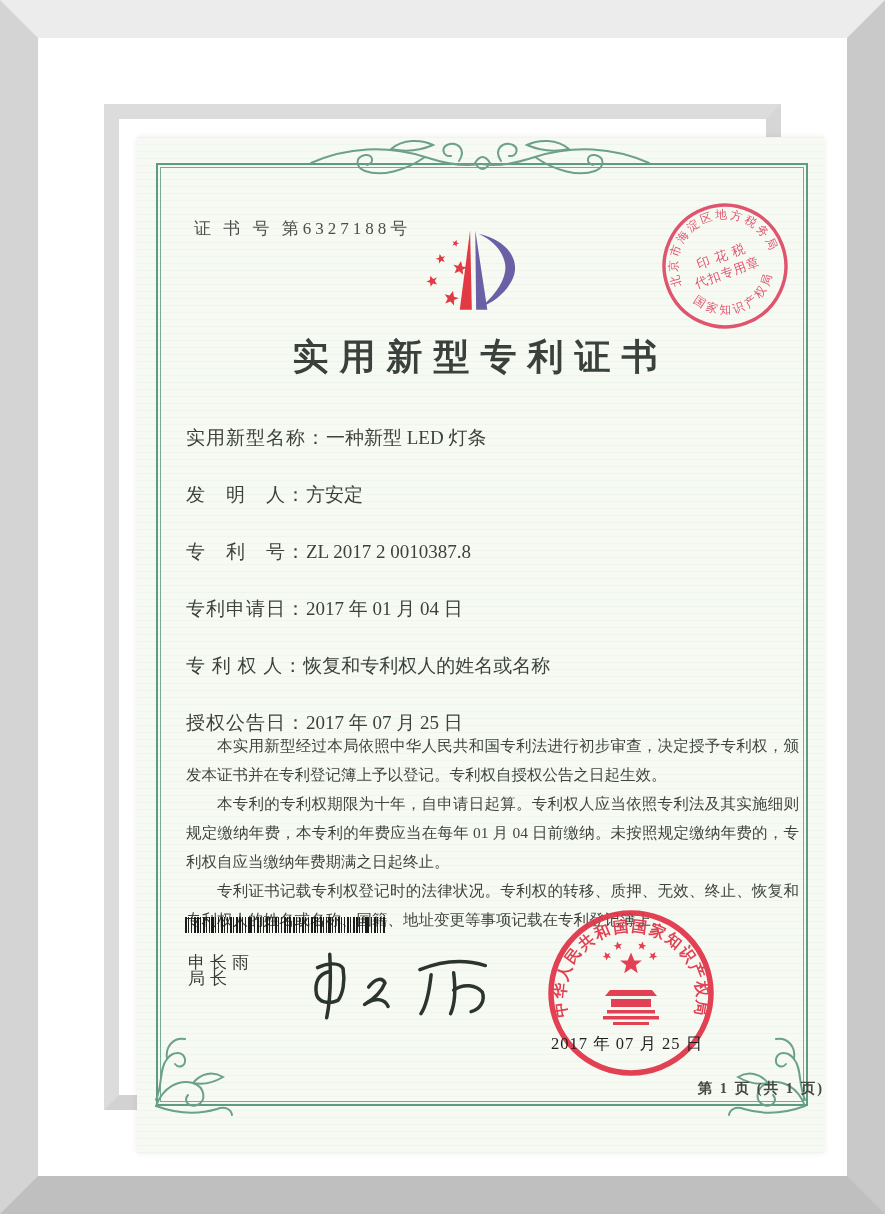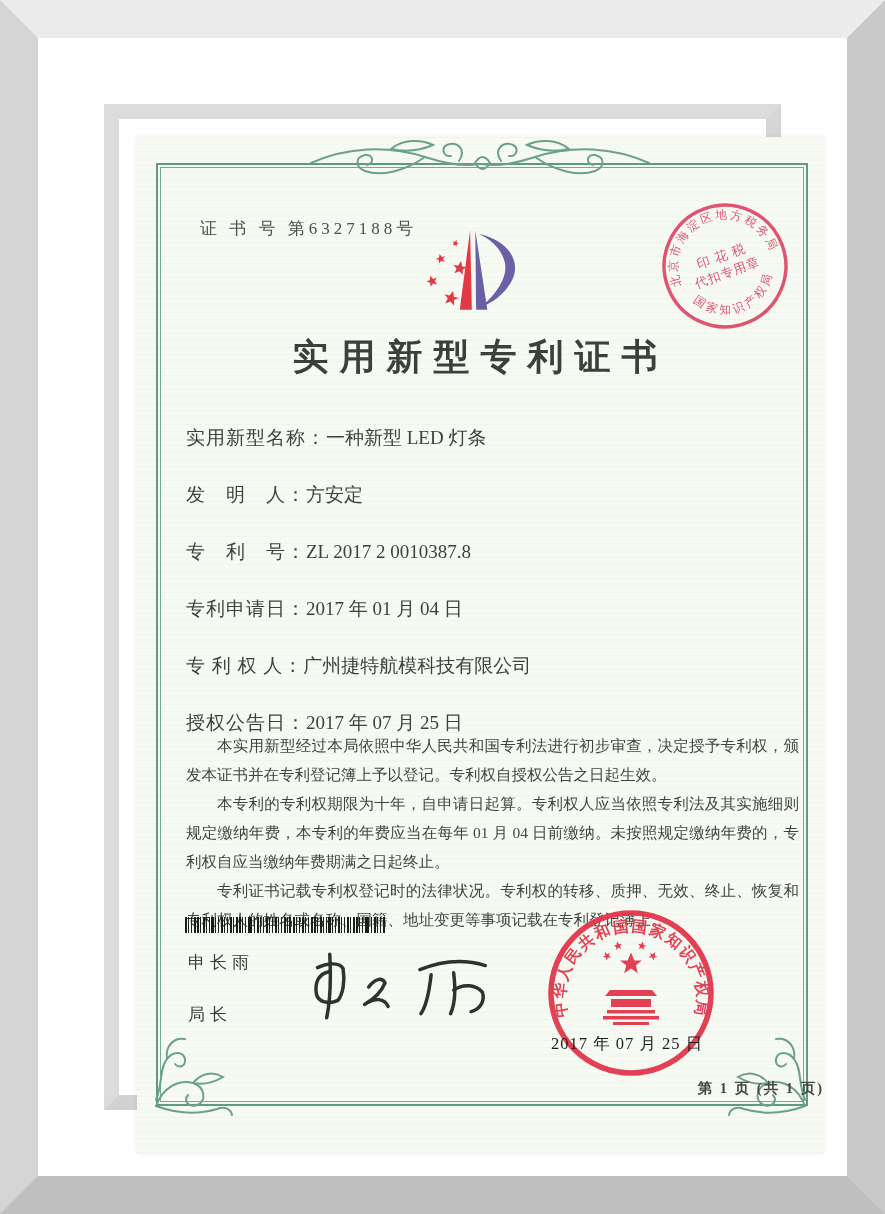--- a/index.html
+++ b/index.html
@@ -35,21 +35,21 @@
   .green-border-inner{
     position:absolute;inset:2px;border:1px solid #74ab92;
   }
   .orn{position:absolute;pointer-events:none;}
   .orn path{fill:none;stroke:#6ba188;stroke-width:2;stroke-linecap:round;}
   .orn-top{left:170px;top:0;width:346px;height:56px;}
   .orn-bl{left:2px;top:888px;width:95px;height:95px;}
   .orn-br{left:590px;top:888px;width:95px;height:95px;}
 
   .cert-number{
-    position:absolute;left:63px;top:80px;
+    position:absolute;left:57px;top:80px;
     font-size:17px;letter-spacing:4px;color:#4b4f4b;
   }
   .logo{position:absolute;left:284px;top:84px;width:112px;height:98px;}
   .stamp-wrap{
     position:absolute;left:517px;top:58px;width:142px;height:142px;
     transform:rotate(-20deg);opacity:0.92;
   }
   .title{
     position:absolute;left:0;right:0;top:196px;text-align:center;
     font-size:36px;font-weight:700;letter-spacing:11px;color:#3a403c;
@@ -62,21 +62,21 @@
     font-size:15.5px;line-height:29px;color:#3f443f;text-align:justify;
   }
   .paras p{margin:0;text-indent:2em;}
   .barcode{
     position:absolute;left:48px;top:780px;width:200px;height:16px;
     background-image:
       repeating-linear-gradient(90deg,#1c1c1c 0 1px,transparent 1px 3px),
       repeating-linear-gradient(90deg,#1c1c1c 0 2px,transparent 2px 9px),
       repeating-linear-gradient(90deg,#1c1c1c 0 1px,transparent 1px 13px);
   }
-  .director-title{position:absolute;left:51px;top:830px;font-size:17px;letter-spacing:5px;color:#383d38;margin-top:36px;}
+  .director-title{position:absolute;left:51px;top:830px;font-size:17px;letter-spacing:5px;color:#383d38;}
   .director-name{position:absolute;left:51px;top:814px;font-size:17px;letter-spacing:5px;color:#383d38;}
   .signature{position:absolute;left:160px;top:806px;width:215px;height:84px;}
   .signature path{fill:none;stroke:#2b342e;stroke-width:3.4;stroke-linecap:round;stroke-linejoin:round;}
   .seal{position:absolute;left:406px;top:768px;width:176px;height:176px;opacity:0.93;}
   .issue-date{
     position:absolute;left:414px;top:896px;width:245px;
     font-size:16.5px;letter-spacing:1px;color:#1e1e1e;z-index:5;
   }
   .page-footer{
     position:absolute;left:0;right:0;top:942px;text-align:right;
@@ -176,21 +176,21 @@
       <div class="field-row">
         <span class="flabel">发　明　人：</span><span class="fvalue">方安定</span>
       </div>
       <div class="field-row">
         <span class="flabel">专　利　号：</span><span class="fvalue">ZL 2017 2 0010387.8</span>
       </div>
       <div class="field-row">
         <span class="flabel">专利申请日：</span><span class="fvalue">2017 年 01 月 04 日</span>
       </div>
       <div class="field-row">
-        <span class="flabel">专 利 权 人：</span><span class="fvalue">广州捷特航模科技有限公司</span>
+        <span class="flabel">专 利 权 人：</span><span class="fvalue">恢复和专利权人的姓名或名称</span>
       </div>
       <div class="field-row">
         <span class="flabel">授权公告日：</span><span class="fvalue">2017 年 07 月 25 日</span>
       </div>
     </div>
 
     <div class="paras">
       <p>本实用新型经过本局依照中华人民共和国专利法进行初步审查，决定授予专利权，颁发本证书并在专利登记簿上予以登记。专利权自授权公告之日起生效。</p>
       <p>本专利的专利权期限为十年，自申请日起算。专利权人应当依照专利法及其实施细则规定缴纳年费，本专利的年费应当在每年 01 月 04 日前缴纳。未按照规定缴纳年费的，专利权自应当缴纳年费期满之日起终止。</p>
       <p>专利证书记载专利权登记时的法律状况。专利权的转移、质押、无效、终止、恢复和专利权人的姓名或名称、国籍、地址变更等事项记载在专利登记簿上。</p>

